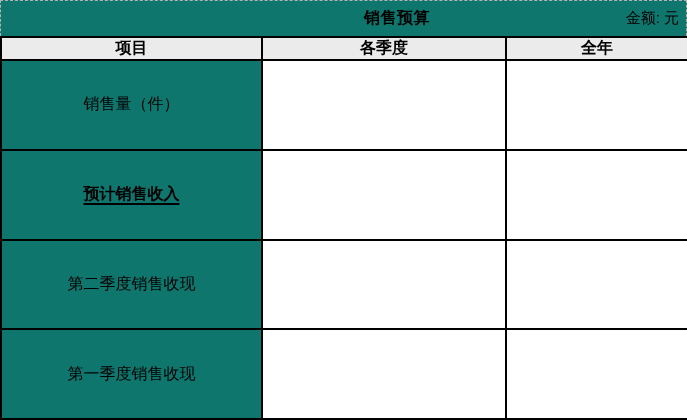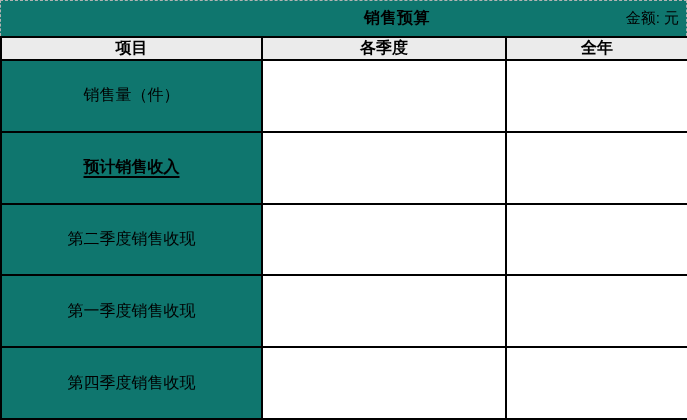--- a/index.html
+++ b/index.html
@@ -111,21 +111,16 @@
       <tr>
         <td class="label">第二季度销售收现</td>
         <td class="val"></td>
         <td class="val"></td>
       </tr>
       <tr>
         <td class="label">第一季度销售收现</td>
         <td class="val"></td>
         <td class="val"></td>
       </tr>
-      <tr>
-        <td class="label">第四季度销售收现</td>
-        <td class="val"></td>
-        <td class="val"></td>
-      </tr>
     </tbody>
   </table>
 
 </div>
 
 </body></html>

